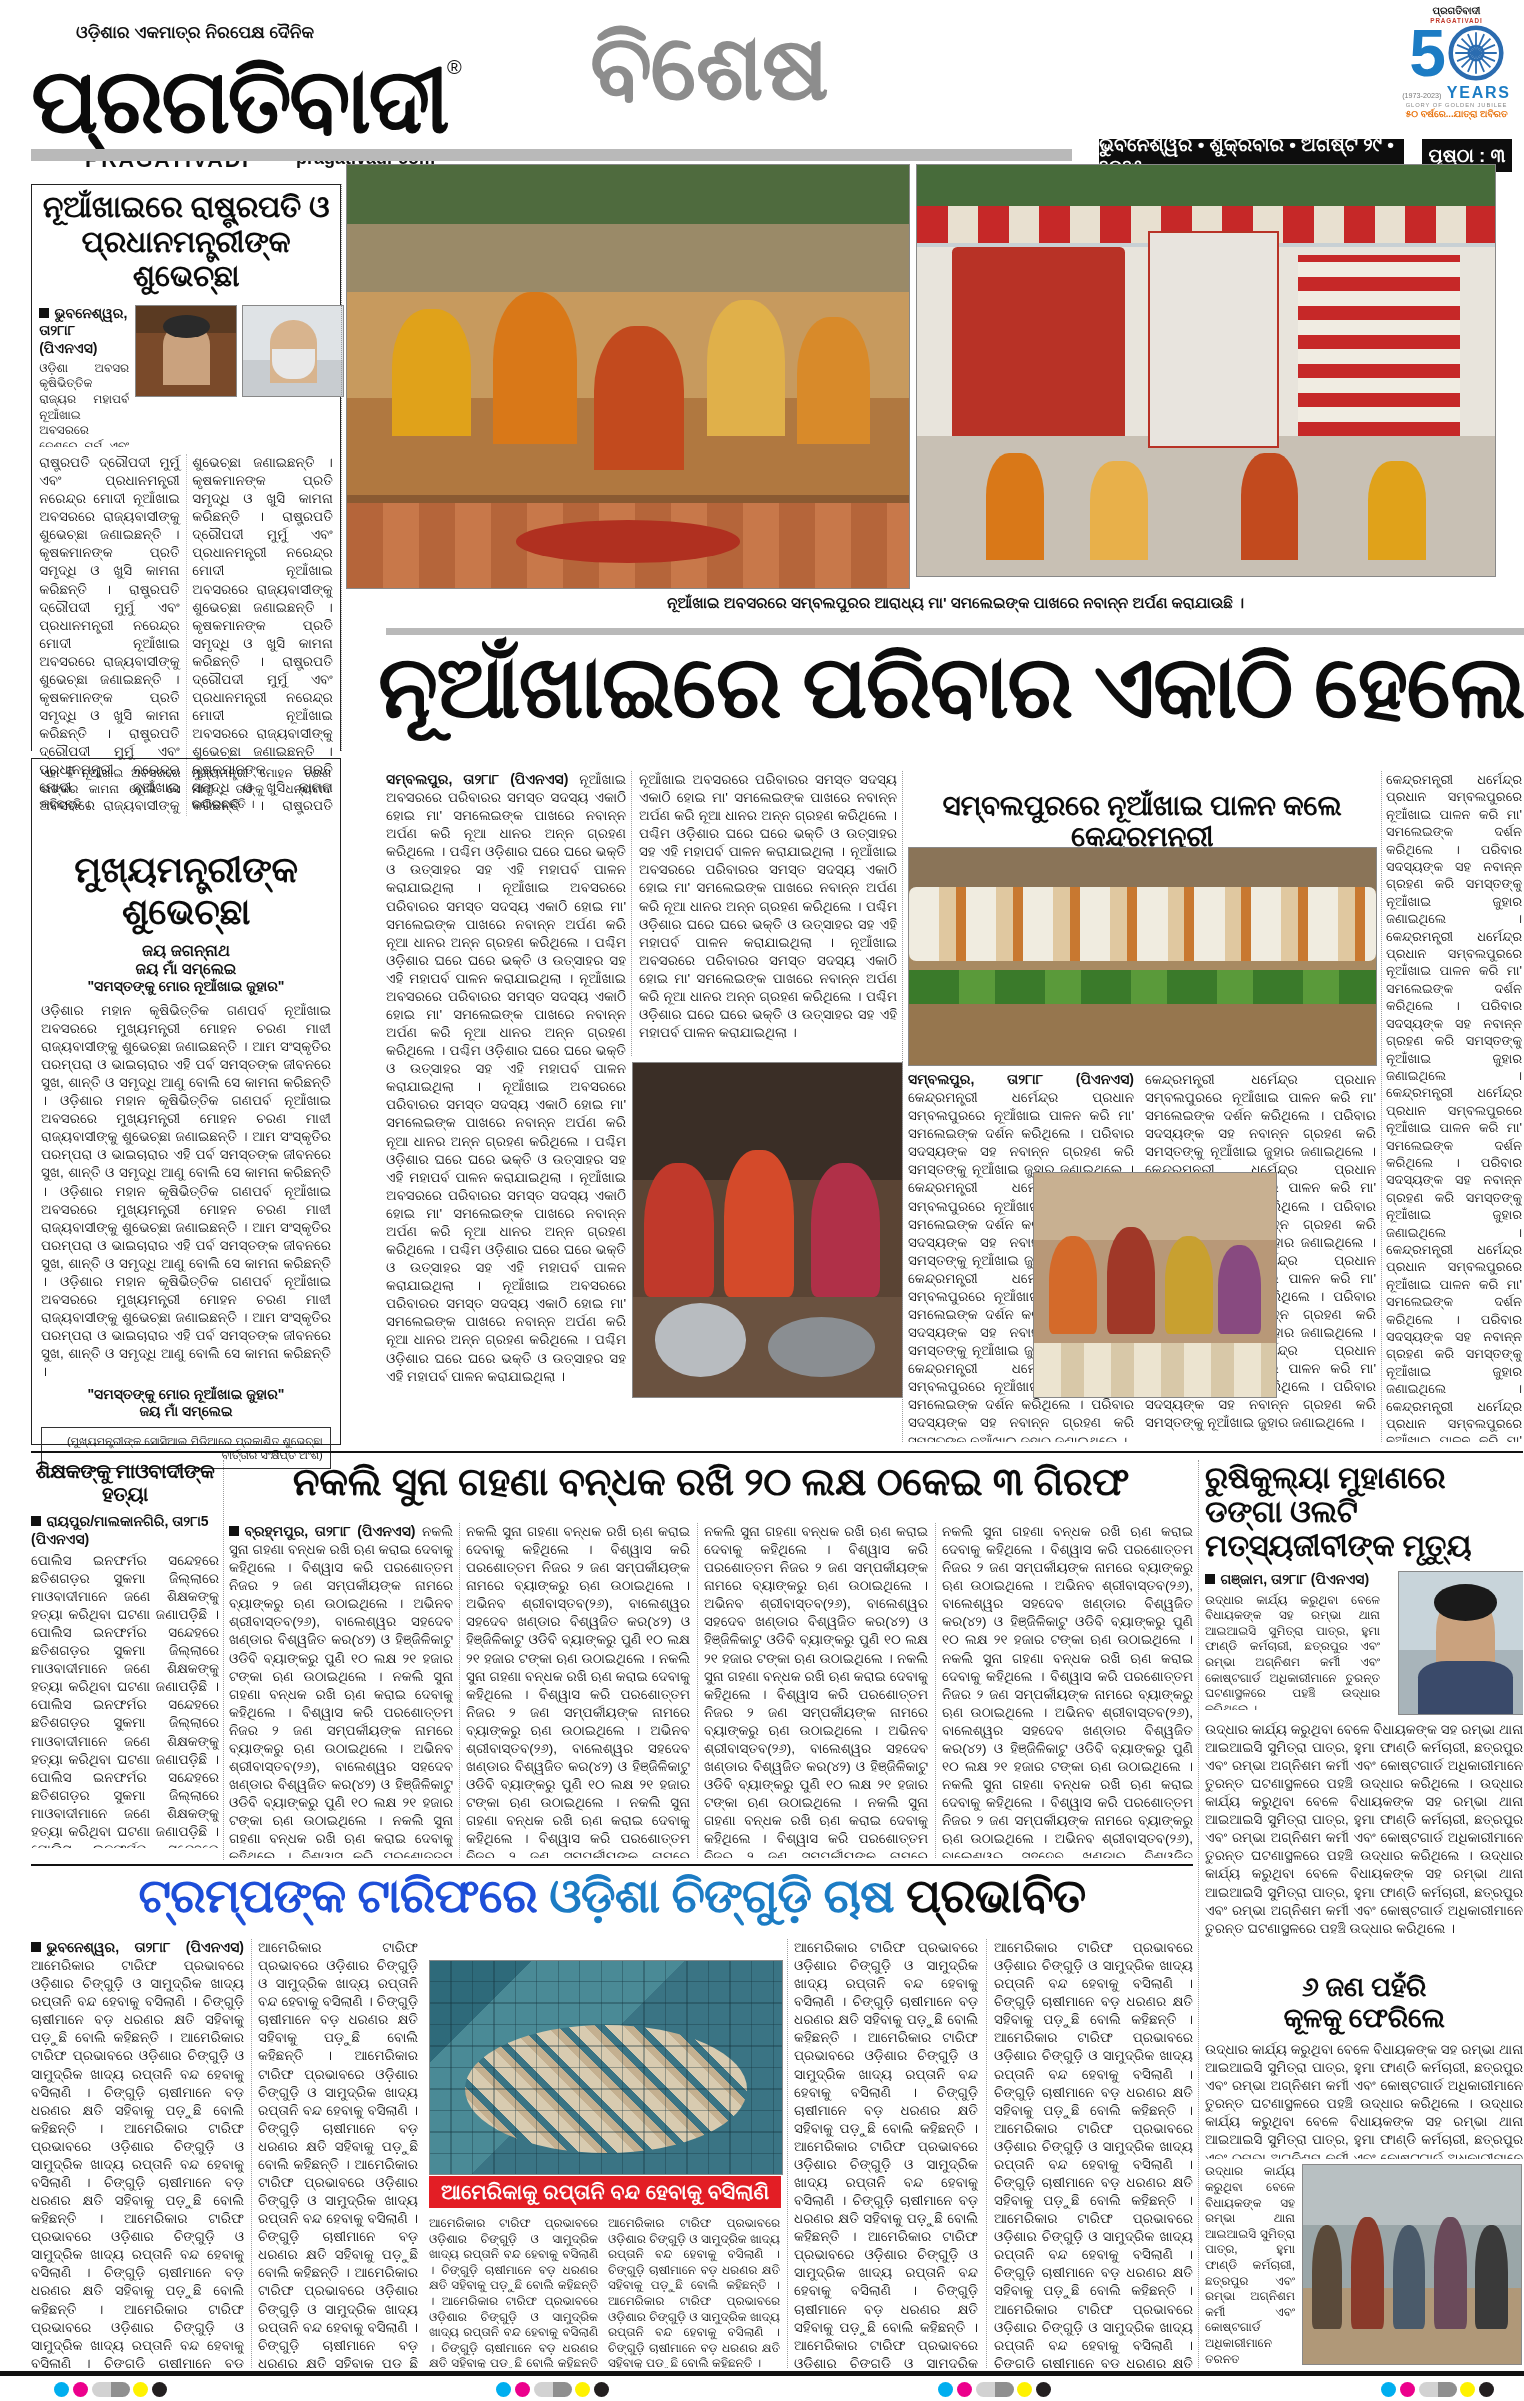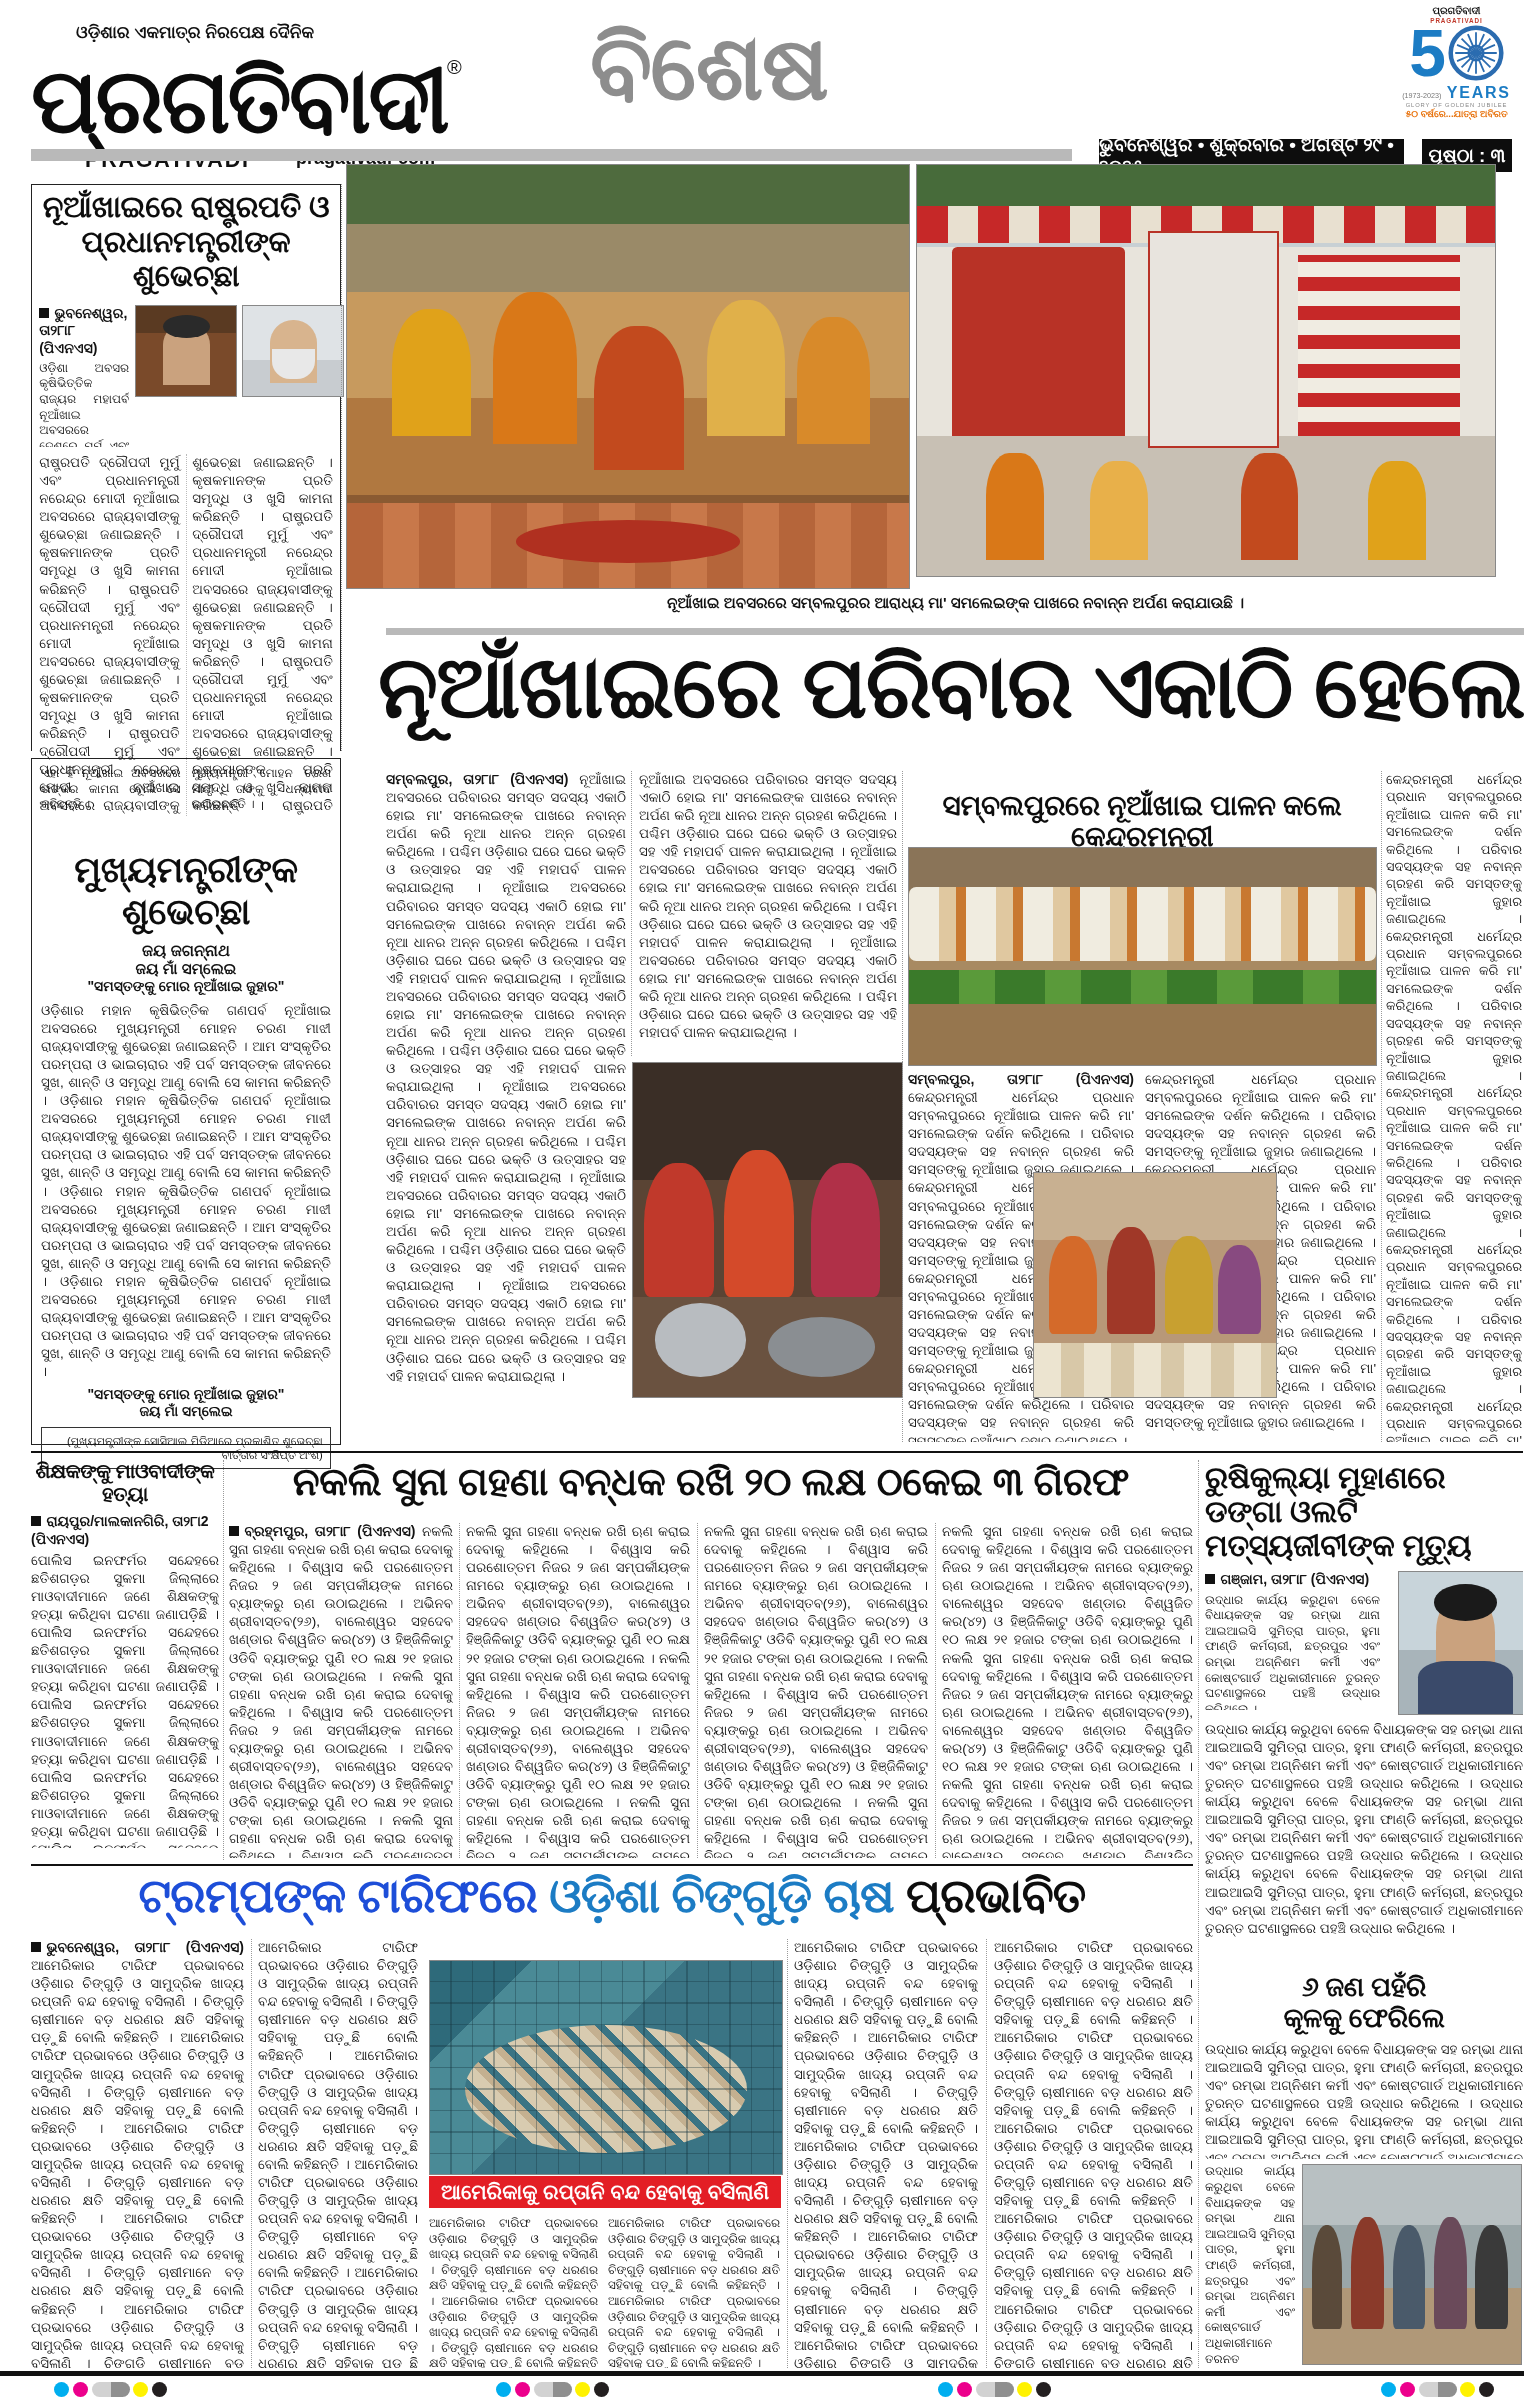--- a/index.html
+++ b/index.html
@@ -175,21 +175,21 @@
     <div class="center" style="font-weight:bold;font-size:14px;margin-top:7.2px;">"ସମସ୍ତଙ୍କୁ ମୋର ନୂଆଁଖାଇ ଜୁହାର"</div>
     <div class="center" style="font-weight:bold;font-size:14px;margin-bottom:7.2px;">ଜୟ ମାଁ ସମ୍ଲେଇ</div>
     <div class="footnote-box">(ମୁଖ୍ୟମନ୍ତ୍ରୀଙ୍କ ସୋସିଆଲ ମିଡିଆରେ ପ୍ରକାଶିତ ଶୁଭେଚ୍ଛା ବାର୍ତ୍ତାର ସଂକ୍ଷିପ୍ତ ଅଂଶ)</div>
   </div>
 
   <div class="hrule" style="left:31px;top:1451px;width:1492px;height:1.8px;"></div>
 
   <div class="abs" style="left:31px;top:1460px;width:188px;height:400px;overflow:hidden;">
     <div class="hl center" style="font-size:20px;line-height:1.15;">ଶିକ୍ଷକଙ୍କୁ ମାଓବାଦୀଙ୍କ ହତ୍ୟା</div>
     <div class="byline" style="margin-top:7.2px;">
-      <span class="sq"></span><span>ରାୟପୁର/ମାଲକାନଗିରି, ତା୨୮ା2 (ପିଏନଏସ)</span>
+      <span class="sq"></span><span>ରାୟପୁର/ମାଲକାନଗିରି, ତା୨୮ା5 (ପିଏନଏସ)</span>
     </div>
     <div class="jt body-text" style="height:296px;margin-top:3.6px;">ପୋଲିସ ଇନଫର୍ମର ସନ୍ଦେହରେ ଛତିଶଗଡ଼ର ସୁକମା ଜିଲ୍ଲାରେ ମାଓବାଦୀମାନେ ଜଣେ ଶିକ୍ଷକଙ୍କୁ ହତ୍ୟା କରିଥିବା ଘଟଣା ଜଣାପଡ଼ିଛି । ପୋଲିସ ଇନଫର୍ମର ସନ୍ଦେହରେ ଛତିଶଗଡ଼ର ସୁକମା ଜିଲ୍ଲାରେ ମାଓବାଦୀମାନେ ଜଣେ ଶିକ୍ଷକଙ୍କୁ ହତ୍ୟା କରିଥିବା ଘଟଣା ଜଣାପଡ଼ିଛି । ପୋଲିସ ଇନଫର୍ମର ସନ୍ଦେହରେ ଛତିଶଗଡ଼ର ସୁକମା ଜିଲ୍ଲାରେ ମାଓବାଦୀମାନେ ଜଣେ ଶିକ୍ଷକଙ୍କୁ ହତ୍ୟା କରିଥିବା ଘଟଣା ଜଣାପଡ଼ିଛି । ପୋଲିସ ଇନଫର୍ମର ସନ୍ଦେହରେ ଛତିଶଗଡ଼ର ସୁକମା ଜିଲ୍ଲାରେ ମାଓବାଦୀମାନେ ଜଣେ ଶିକ୍ଷକଙ୍କୁ ହତ୍ୟା କରିଥିବା ଘଟଣା ଜଣାପଡ଼ିଛି । ପୋଲିସ ଇନଫର୍ମର ସନ୍ଦେହରେ ଛତିଶଗଡ଼ର ସୁକମା ଜିଲ୍ଲାରେ ମାଓବାଦୀମାନେ ଜଣେ ଶିକ୍ଷକଙ୍କୁ ହତ୍ୟା କରିଥିବା ଘଟଣା ଜଣାପଡ଼ିଛି ।</div>
   </div>
 
   <div class="abs hl center" style="left:229px;top:1462px;width:964px;font-size:39px;line-height:1.05;">ନକଲି ସୁନା ଗହଣା ବନ୍ଧକ ରଖି ୨୦ ଲକ୍ଷ ଠକେଇ ୩ ଗିରଫ</div>
   <div class="abs jt body-text" style="left:229px;top:1523px;width:224px;height:335px;">
     <span class="byline"><span class="sq"></span><span>ବ୍ରହ୍ମପୁର, ତା୨୮ା୮ (ପିଏନଏସ)</span></span>
     <span>ନକଲି ସୁନା ଗହଣା ବନ୍ଧକ ରଖି ଋଣ କରାଇ ଦେବାକୁ କହିଥିଲେ । ବିଶ୍ୱାସ କରି ପରଶୋତ୍ତମ ନିଜର ୨ ଜଣ ସମ୍ପର୍କୀୟଙ୍କ ନାମରେ ବ୍ୟାଙ୍କରୁ ଋଣ ଉଠାଇଥିଲେ । ଅଭିନବ ଶ୍ରୀବାସ୍ତବ(୨୬), ବାଲେଶ୍ୱର ସହଦେବ ଖଣ୍ଡାର ବିଶ୍ୱଜିତ କର(୪୨) ଓ ହିଞ୍ଜିଳିକାଟୁ ଓଡିବି ବ୍ୟାଙ୍କରୁ ପୁଣି ୧୦ ଲକ୍ଷ ୨୧ ହଜାର ଟଙ୍କା ଋଣ ଉଠାଇଥିଲେ । ନକଲି ସୁନା ଗହଣା ବନ୍ଧକ ରଖି ଋଣ କରାଇ ଦେବାକୁ କହିଥିଲେ । ବିଶ୍ୱାସ କରି ପରଶୋତ୍ତମ ନିଜର ୨ ଜଣ ସମ୍ପର୍କୀୟଙ୍କ ନାମରେ ବ୍ୟାଙ୍କରୁ ଋଣ ଉଠାଇଥିଲେ । ଅଭିନବ ଶ୍ରୀବାସ୍ତବ(୨୬), ବାଲେଶ୍ୱର ସହଦେବ ଖଣ୍ଡାର ବିଶ୍ୱଜିତ କର(୪୨) ଓ ହିଞ୍ଜିଳିକାଟୁ ଓଡିବି ବ୍ୟାଙ୍କରୁ ପୁଣି ୧୦ ଲକ୍ଷ ୨୧ ହଜାର ଟଙ୍କା ଋଣ ଉଠାଇଥିଲେ । ନକଲି ସୁନା ଗହଣା ବନ୍ଧକ ରଖି ଋଣ କରାଇ ଦେବାକୁ କହିଥିଲେ । ବିଶ୍ୱାସ କରି ପରଶୋତ୍ତମ ନିଜର ୨ ଜଣ ସମ୍ପର୍କୀୟଙ୍କ ନାମରେ ବ୍ୟାଙ୍କରୁ ଋଣ ଉଠାଇଥିଲେ । ଅଭିନବ ଶ୍ରୀବାସ୍ତବ(୨୬), ବାଲେଶ୍ୱର ସହଦେବ ଖଣ୍ଡାର ବିଶ୍ୱଜିତ କର(୪୨) ଓ ହିଞ୍ଜିଳିକାଟୁ ଓଡିବି ବ୍ୟାଙ୍କରୁ ପୁଣି ୧୦ ଲକ୍ଷ ୨୧ ହଜାର ଟଙ୍କା ଋଣ ଉଠାଇଥିଲେ ।</span>
   </div>
   <div class="abs jt body-text" style="left:466px;top:1523px;width:224px;height:335px;">ନକଲି ସୁନା ଗହଣା ବନ୍ଧକ ରଖି ଋଣ କରାଇ ଦେବାକୁ କହିଥିଲେ । ବିଶ୍ୱାସ କରି ପରଶୋତ୍ତମ ନିଜର ୨ ଜଣ ସମ୍ପର୍କୀୟଙ୍କ ନାମରେ ବ୍ୟାଙ୍କରୁ ଋଣ ଉଠାଇଥିଲେ । ଅଭିନବ ଶ୍ରୀବାସ୍ତବ(୨୬), ବାଲେଶ୍ୱର ସହଦେବ ଖଣ୍ଡାର ବିଶ୍ୱଜିତ କର(୪୨) ଓ ହିଞ୍ଜିଳିକାଟୁ ଓଡିବି ବ୍ୟାଙ୍କରୁ ପୁଣି ୧୦ ଲକ୍ଷ ୨୧ ହଜାର ଟଙ୍କା ଋଣ ଉଠାଇଥିଲେ । ନକଲି ସୁନା ଗହଣା ବନ୍ଧକ ରଖି ଋଣ କରାଇ ଦେବାକୁ କହିଥିଲେ । ବିଶ୍ୱାସ କରି ପରଶୋତ୍ତମ ନିଜର ୨ ଜଣ ସମ୍ପର୍କୀୟଙ୍କ ନାମରେ ବ୍ୟାଙ୍କରୁ ଋଣ ଉଠାଇଥିଲେ । ଅଭିନବ ଶ୍ରୀବାସ୍ତବ(୨୬), ବାଲେଶ୍ୱର ସହଦେବ ଖଣ୍ଡାର ବିଶ୍ୱଜିତ କର(୪୨) ଓ ହିଞ୍ଜିଳିକାଟୁ ଓଡିବି ବ୍ୟାଙ୍କରୁ ପୁଣି ୧୦ ଲକ୍ଷ ୨୧ ହଜାର ଟଙ୍କା ଋଣ ଉଠାଇଥିଲେ । ନକଲି ସୁନା ଗହଣା ବନ୍ଧକ ରଖି ଋଣ କରାଇ ଦେବାକୁ କହିଥିଲେ । ବିଶ୍ୱାସ କରି ପରଶୋତ୍ତମ ନିଜର ୨ ଜଣ ସମ୍ପର୍କୀୟଙ୍କ ନାମରେ ବ୍ୟାଙ୍କରୁ ଋଣ ଉଠାଇଥିଲେ । ଅଭିନବ ଶ୍ରୀବାସ୍ତବ(୨୬), ବାଲେଶ୍ୱର ସହଦେବ ଖଣ୍ଡାର ବିଶ୍ୱଜିତ କର(୪୨) ଓ ହିଞ୍ଜିଳିକାଟୁ ଓଡିବି ବ୍ୟାଙ୍କରୁ ପୁଣି ୧୦ ଲକ୍ଷ ୨୧ ହଜାର ଟଙ୍କା ଋଣ ଉଠାଇଥିଲେ ।</div>

